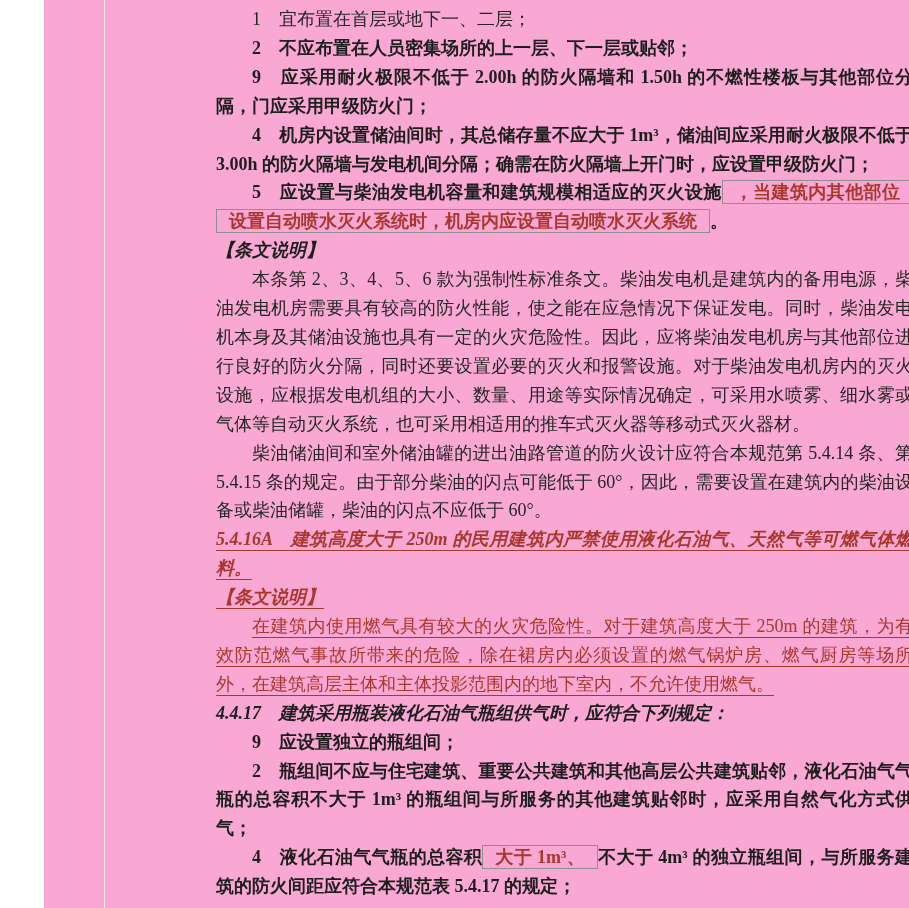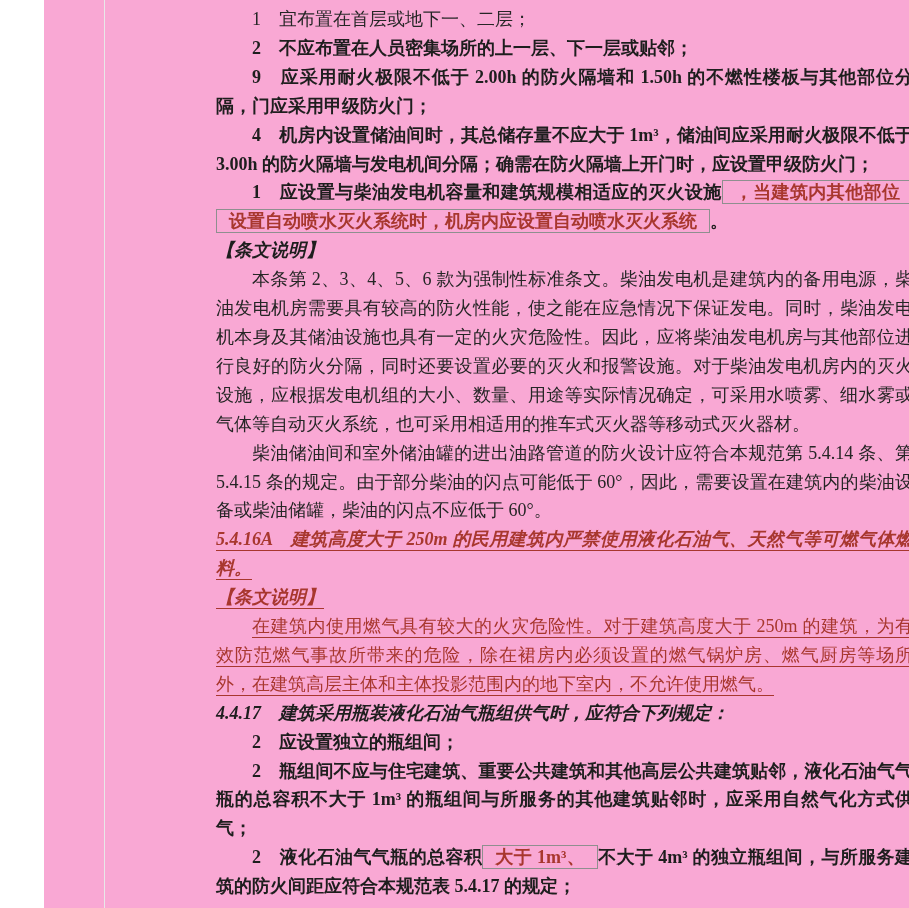--- a/index.html
+++ b/index.html
@@ -51,28 +51,28 @@
 </style>
 </head>
 <body>
 
 <div class="page">
   <div class="content" id="doc-content">
       <p class="para indent"><span class="seg seg-plain">1　宜布置在首层或地下一、二层；</span></p>
       <p class="para indent"><span class="seg seg-bold">2　不应布置在人员密集场所的上一层、下一层或贴邻；</span></p>
       <p class="para indent"><span class="seg seg-bold">9　应采用耐火极限不低于 2.00h 的防火隔墙和 1.50h 的不燃性楼板与其他部位分隔，门应采用甲级防火门；</span></p>
       <p class="para indent"><span class="seg seg-bold">4　机房内设置储油间时，其总储存量不应大于 1m³，储油间应采用耐火极限不低于 3.00h 的防火隔墙与发电机间分隔；确需在防火隔墙上开门时，应设置甲级防火门；</span></p>
-      <p class="para indent"><span class="seg seg-bold">1　应设置与柴油发电机容量和建筑规模相适应的灭火设施</span><span class="seg seg-red-boxed-bold">，当建筑内其他部位</span><span class="seg seg-red-boxed-bold">设置自动喷水灭火系统时，机房内应设置自动喷水灭火系统</span><span class="seg seg-bold">。</span></p>
+      <p class="para indent"><span class="seg seg-bold">5　应设置与柴油发电机容量和建筑规模相适应的灭火设施</span><span class="seg seg-red-boxed-bold">，当建筑内其他部位</span><span class="seg seg-red-boxed-bold">设置自动喷水灭火系统时，机房内应设置自动喷水灭火系统</span><span class="seg seg-bold">。</span></p>
       <p class="para flush"><span class="seg seg-bold">【条文说明】</span></p>
       <p class="para indent"><span class="seg seg-plain">本条第 2、3、4、5、6 款为强制性标准条文。柴油发电机是建筑内的备用电源，柴油发电机房需要具有较高的防火性能，使之能在应急情况下保证发电。同时，柴油发电机本身及其储油设施也具有一定的火灾危险性。因此，应将柴油发电机房与其他部位进行良好的防火分隔，同时还要设置必要的灭火和报警设施。对于柴油发电机房内的灭火设施，应根据发电机组的大小、数量、用途等实际情况确定，可采用水喷雾、细水雾或气体等自动灭火系统，也可采用相适用的推车式灭火器等移动式灭火器材。</span></p>
       <p class="para indent"><span class="seg seg-plain">柴油储油间和室外储油罐的进出油路管道的防火设计应符合本规范第 5.4.14 条、第 5.4.15 条的规定。由于部分柴油的闪点可能低于 60°，因此，需要设置在建筑内的柴油设备或柴油储罐，柴油的闪点不应低于 60°。</span></p>
       <p class="para flush"><span class="seg seg-red-bold-underline">5.4.16A　建筑高度大于 250m 的民用建筑内严禁使用液化石油气、天然气等可燃气体燃料。</span></p>
       <p class="para flush"><span class="seg seg-red-bold-underline">【条文说明】</span></p>
       <p class="para indent"><span class="seg seg-red-underline">在建筑内使用燃气具有较大的火灾危险性。对于建筑高度大于 250m 的建筑，为有效防范燃气事故所带来的危险，除在裙房内必须设置的燃气锅炉房、燃气厨房等场所外，在建筑高层主体和主体投影范围内的地下室内，不允许使用燃气。</span></p>
       <p class="para flush"><span class="seg seg-bold">4.4.17　建筑采用瓶装液化石油气瓶组供气时，应符合下列规定：</span></p>
-      <p class="para indent"><span class="seg seg-bold">2　应设置独立的瓶组间；</span></p>
+      <p class="para indent"><span class="seg seg-bold">9　应设置独立的瓶组间；</span></p>
       <p class="para indent"><span class="seg seg-bold">2　瓶组间不应与住宅建筑、重要公共建筑和其他高层公共建筑贴邻，液化石油气气瓶的总容积不大于 1m³ 的瓶组间与所服务的其他建筑贴邻时，应采用自然气化方式供气；</span></p>
-      <p class="para indent"><span class="seg seg-bold">2　液化石油气气瓶的总容积</span><span class="seg seg-red-boxed-bold">大于 1m³、</span><span class="seg seg-bold">不大于 4m³ 的独立瓶组间，与所服务建筑的防火间距应符合本规范表 5.4.17 的规定；</span></p>
+      <p class="para indent"><span class="seg seg-bold">4　液化石油气气瓶的总容积</span><span class="seg seg-red-boxed-bold">大于 1m³、</span><span class="seg seg-bold">不大于 4m³ 的独立瓶组间，与所服务建筑的防火间距应符合本规范表 5.4.17 的规定；</span></p>
     </div>
   <div class="left-edge-rule"></div>
   <div class="scroll-track"></div>
   <div class="scroll-thumb"></div>
 </div>
 
 </body></html>

